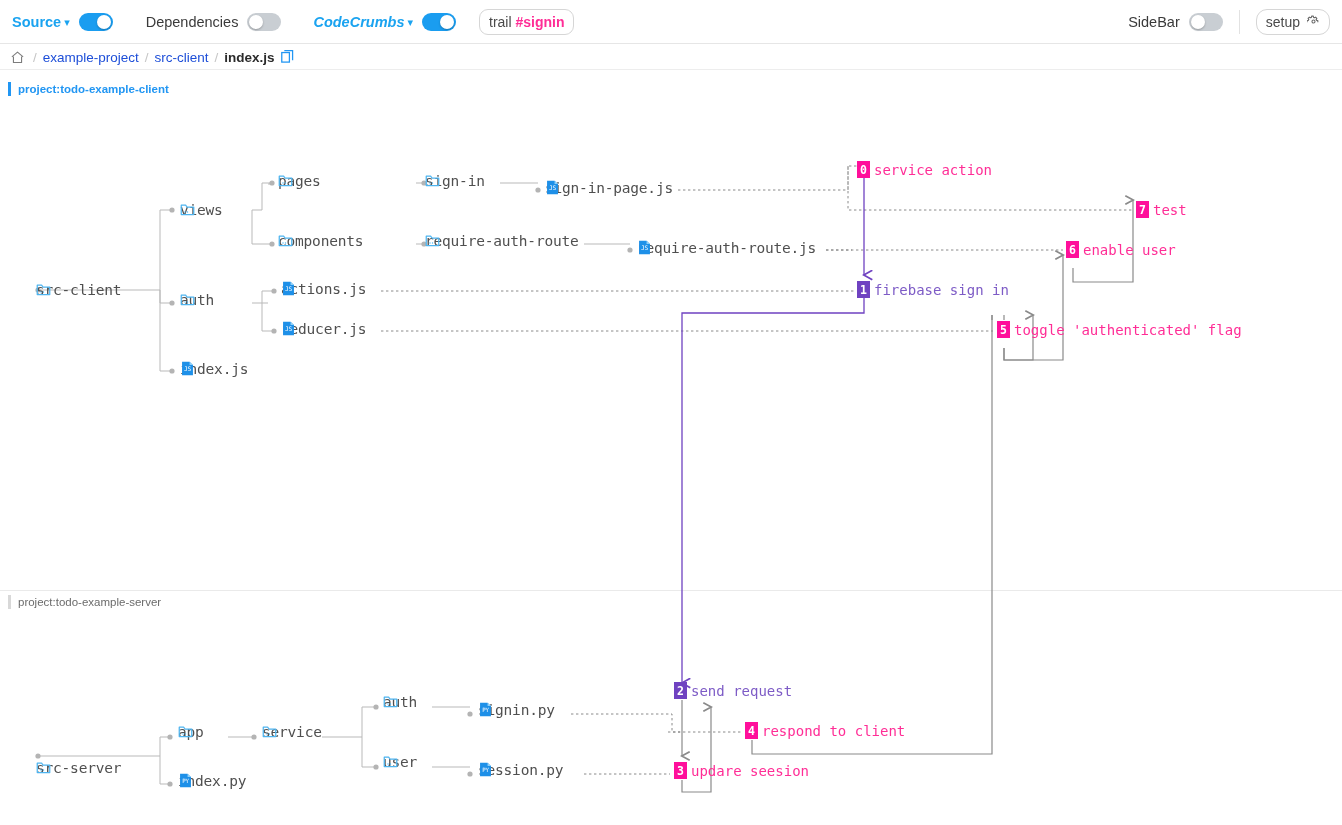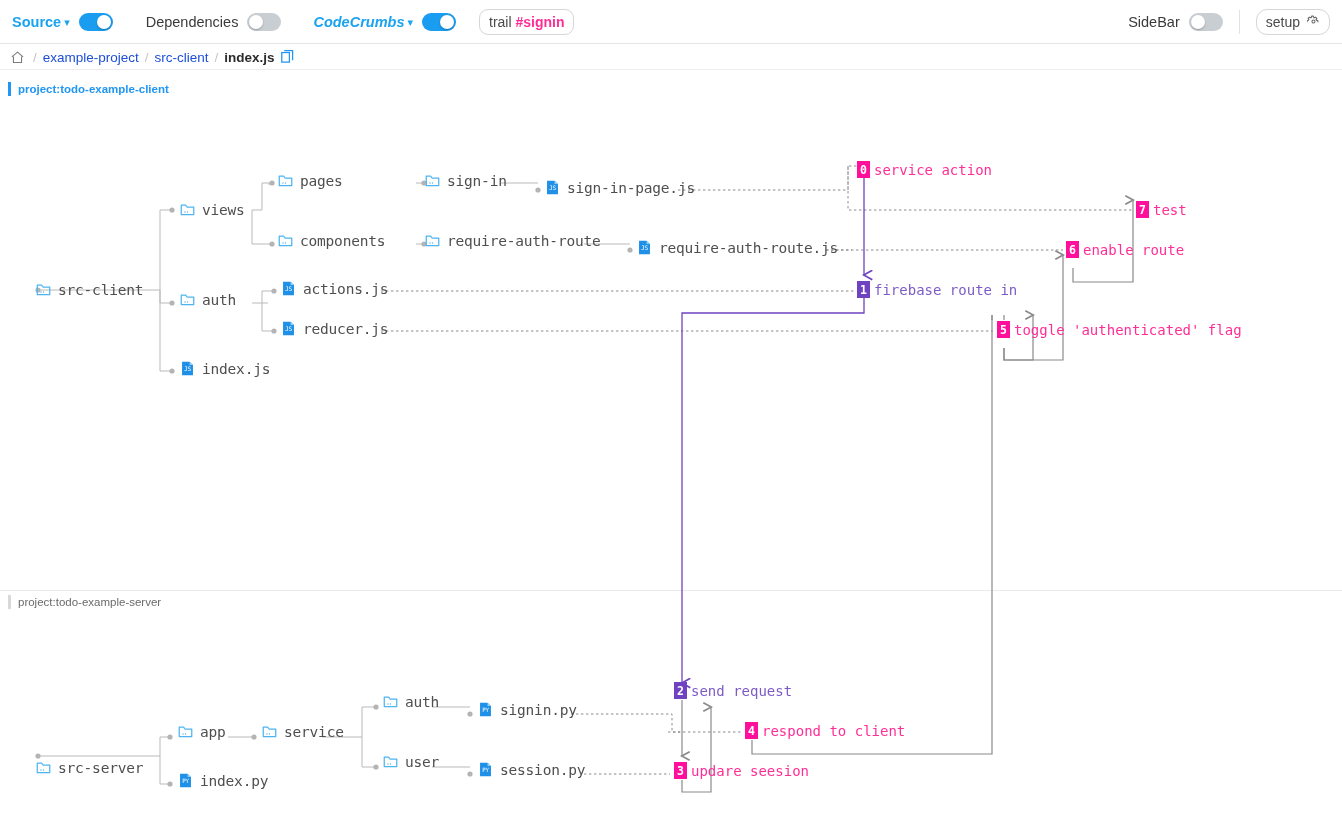--- a/index.html
+++ b/index.html
@@ -61,21 +61,21 @@
     position:absolute;font-size:11.5px;white-space:nowrap;
     padding-left:7px;line-height:14px;
   }
   .proj-label.client{color:#2196f3;border-left:3px solid #2196f3;font-weight:600;}
   .proj-label.server{color:#6b6b6b;border-left:3px solid #d8d8d8;}
   .section-rule{position:absolute;height:1px;background:#eaeaea;}
   
   .node{
     position:absolute;display:flex;align-items:center;white-space:nowrap;
     font-family:"DejaVu Sans Mono","Liberation Mono",monospace;
-    font-size:14.5px;color:#4f4f4f;letter-spacing:-0.2px;padding-left:22px;
+    font-size:14.5px;color:#4f4f4f;letter-spacing:-0.2px;
   }
   .node .ico{width:15px;height:15px;margin-right:1px;flex:none;display:block;}
   
   .cc{position:absolute;display:flex;align-items:center;white-space:nowrap;
       font-family:"DejaVu Sans Mono","Liberation Mono",monospace;font-size:14px;}
   .cc .num{
     display:inline-flex;align-items:center;justify-content:center;
     width:13px;height:17px;color:#fff;font-size:11.5px;font-weight:700;
     flex:none;
   }
@@ -423,40 +423,40 @@
       </svg>
     <span>session.py</span>
   </div>
 
   <div class="cc pink" style="left:857px;top:91px;">
     <span class="num">0</span>
     <span class="txt">service action</span>
   </div>
   <div class="cc purple" style="left:857px;top:211px;">
     <span class="num">1</span>
-    <span class="txt">firebase route in</span>
+    <span class="txt">firebase sign in</span>
   </div>
   <div class="cc purple" style="left:674px;top:612px;">
     <span class="num">2</span>
     <span class="txt">send request</span>
   </div>
   <div class="cc pink" style="left:674px;top:692px;">
     <span class="num">3</span>
     <span class="txt">updare seesion</span>
   </div>
   <div class="cc pink" style="left:745px;top:652px;">
     <span class="num">4</span>
     <span class="txt">respond to client</span>
   </div>
   <div class="cc pink" style="left:997px;top:251px;">
     <span class="num">5</span>
     <span class="txt">toggle 'authenticated' flag</span>
   </div>
   <div class="cc pink" style="left:1066px;top:171px;">
     <span class="num">6</span>
-    <span class="txt">enable route</span>
+    <span class="txt">enable user</span>
   </div>
   <div class="cc pink" style="left:1136px;top:131px;">
     <span class="num">7</span>
     <span class="txt">test</span>
   </div>
 
 </div>
 
 </body></html>

